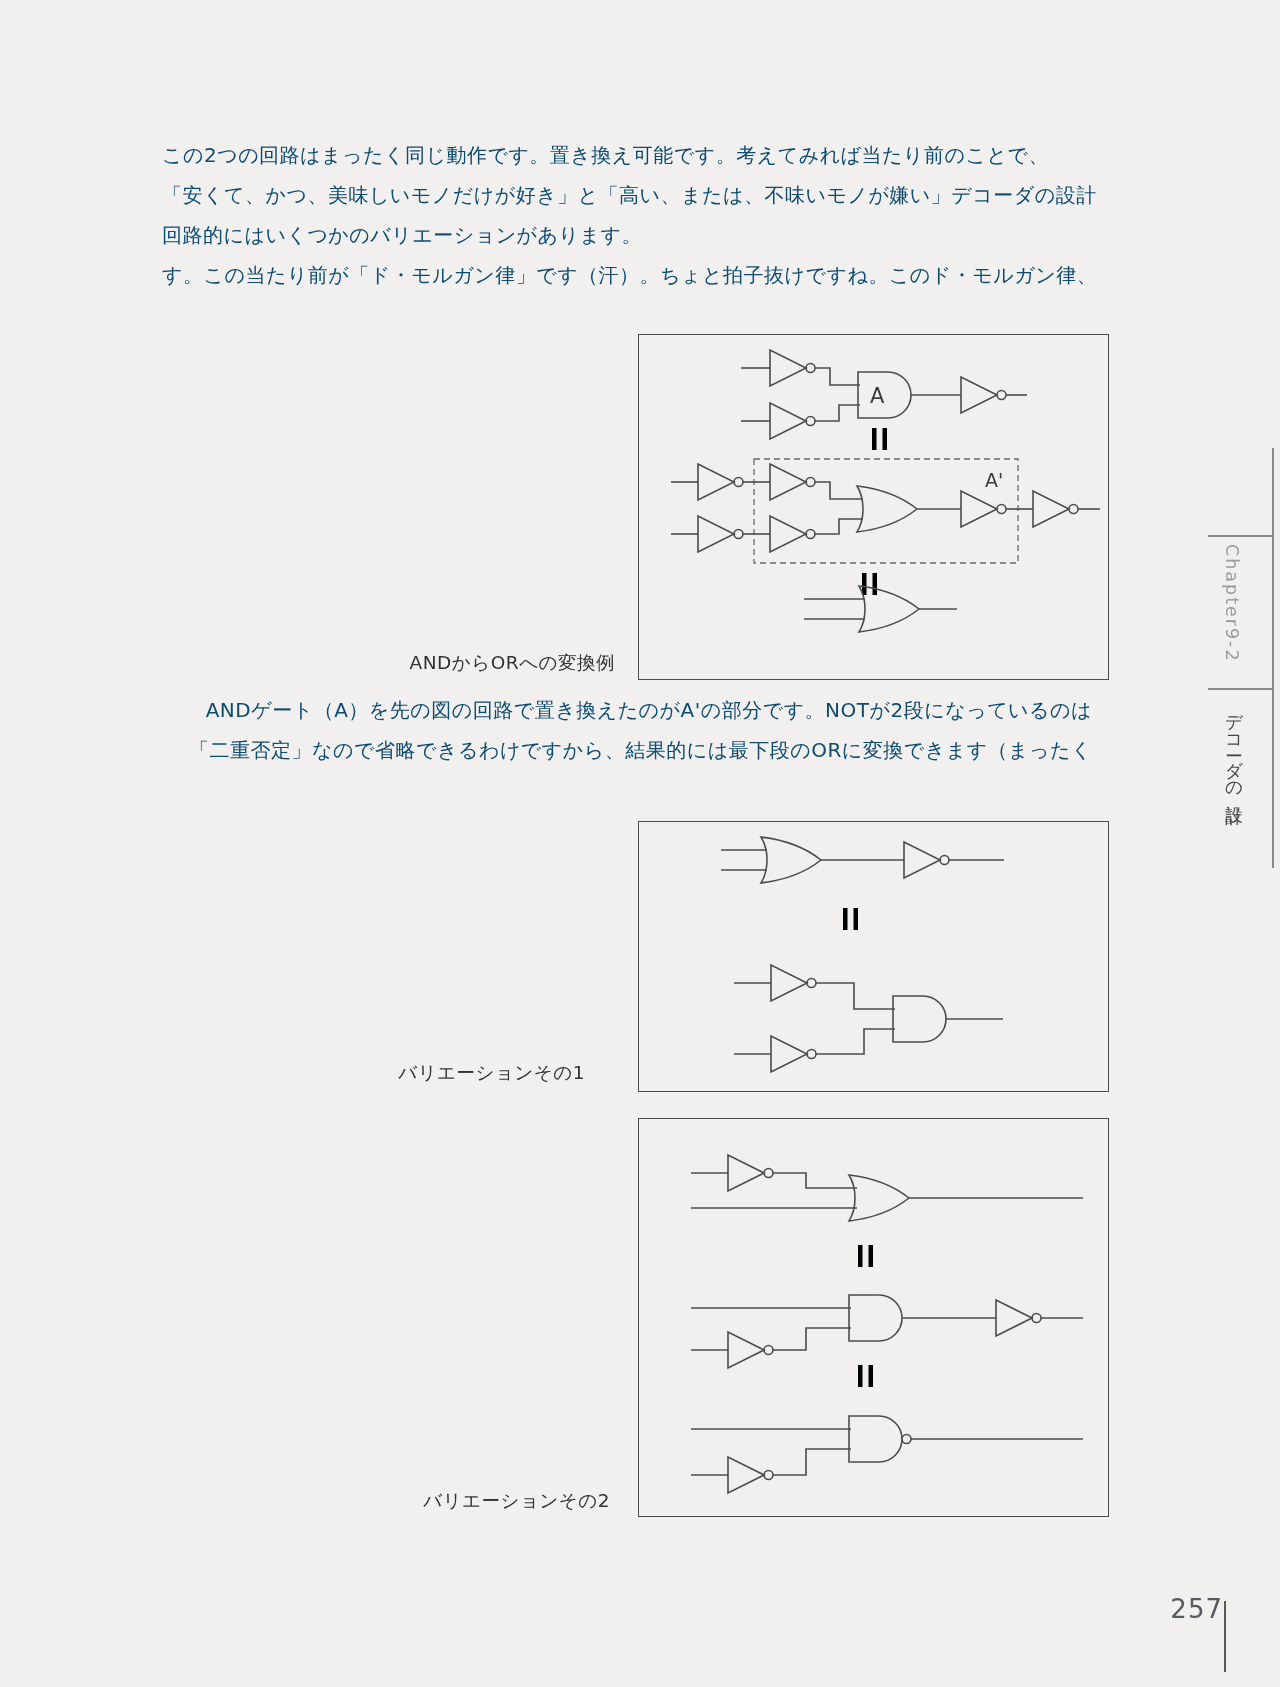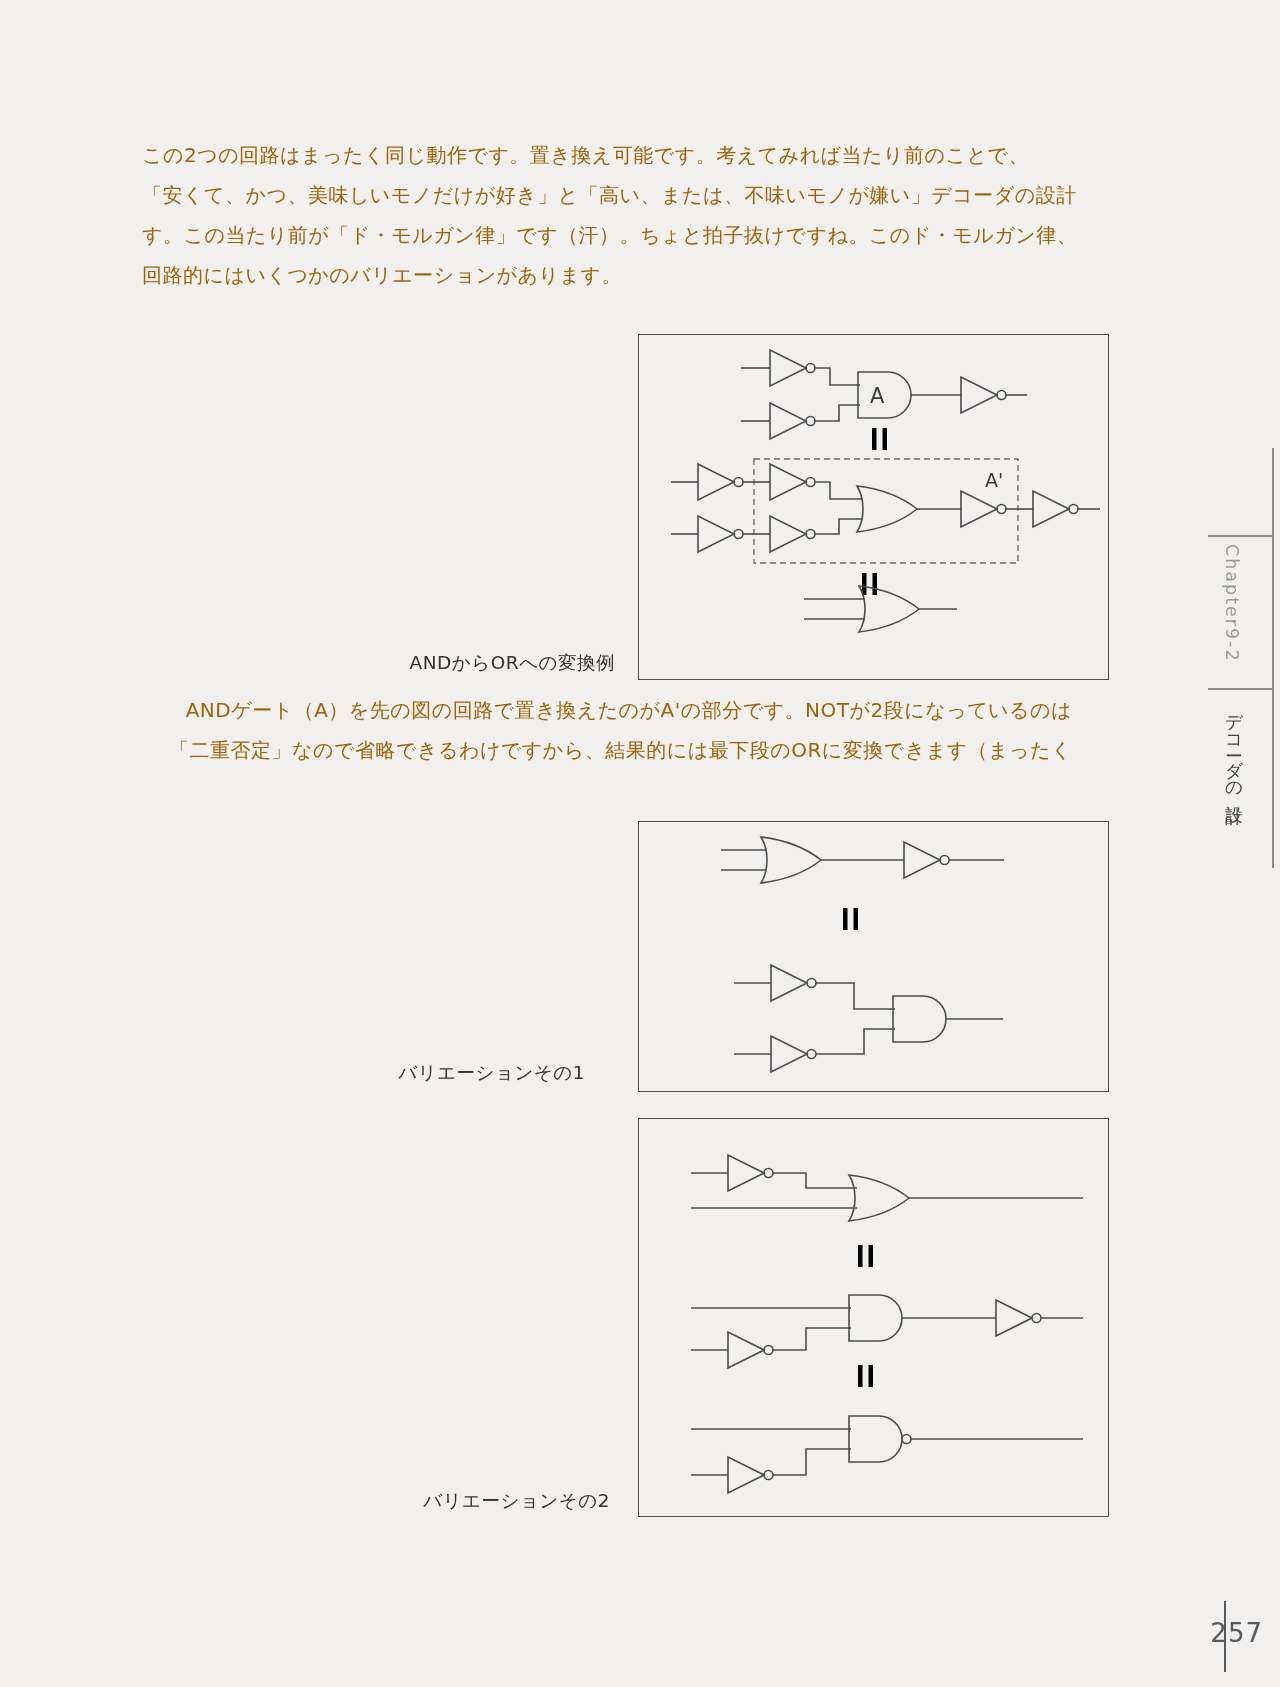--- a/index.html
+++ b/index.html
@@ -8,23 +8,23 @@
     background:#d8d8d6;
   }
   .page{
     position:relative;
     width:1280px;height:1687px;
     background:#f1f0ee;
     overflow:hidden;
     color:#2f2f2f;
   }
   .para{
-    position:absolute;left:142px;width:930px;
+    position:absolute;left:162px;width:930px;
     font-size:20px;line-height:40px;letter-spacing:0.5px;
-    color:#a16207;
+    color:#0c4a6e;
   }
   .para .line{white-space:nowrap;}
   .figure{
     position:absolute;
     border:1.6px solid #4c4c4c;
     background:#f1f0ee;
   }
   .figure svg{display:block;}
   .caption{
     position:absolute;
@@ -55,22 +55,22 @@
   .footer-line{position:absolute;width:2px;background:#57595c;}
 </style>
 </head>
 <body>
 
 <div class="page">
 
   <div class="para" style="top:135px;">
     <div class="line">この2つの回路はまったく同じ動作です。置き換え可能です。考えてみれば当たり前のことで、</div>
     <div class="line">「安くて、かつ、美味しいモノだけが好き」と「高い、または、不味いモノが嫌い」デコーダの設計</div>
+    <div class="line">回路的にはいくつかのバリエーションがあります。</div>
     <div class="line">す。この当たり前が「ド・モルガン律」です（汗）。ちょと拍子抜けですね。このド・モルガン律、</div>
-    <div class="line">回路的にはいくつかのバリエーションがあります。</div>
   </div>
 
   <div class="figure" style="left:638px;top:334px;width:469px;height:344px;">
     <svg width="469" height="344" viewBox="0 0 469 344">
       <defs>
         <g id="g-inv">
           <path d="M0,-18 L0,18 L36,0 Z"></path>
           <circle cx="40.5" cy="0" r="4.5"></circle>
         </g>
         <g id="g-and">
@@ -259,16 +259,16 @@
     </svg>
   </div>
   <div class="caption" style="left:330px;top:1488px;width:280px;">バリエーションその2</div>
 
   <div class="side-tick" style="left:1208px;top:535px;width:64px;"></div>
   <div class="side-tick" style="left:1208px;top:688px;width:64px;"></div>
   <div class="side-vline" style="left:1272px;top:448px;height:420px;"></div>
   <div class="vertical-text chapter-label" style="left:1222px;top:544px;height:142px;">Chapter9-2</div>
   <div class="vertical-text section-label" style="left:1222px;top:702px;height:165px;">デコーダの設計</div>
 
-  <div class="page-number" style="left:1178px;top:1594px;width:85px;margin-top:24px;">257</div>
+  <div class="page-number" style="left:1138px;top:1594px;width:85px;">257</div>
   <div class="footer-line" style="left:1224px;top:1601px;height:71px;"></div>
 
 </div>
 
 </body></html>

